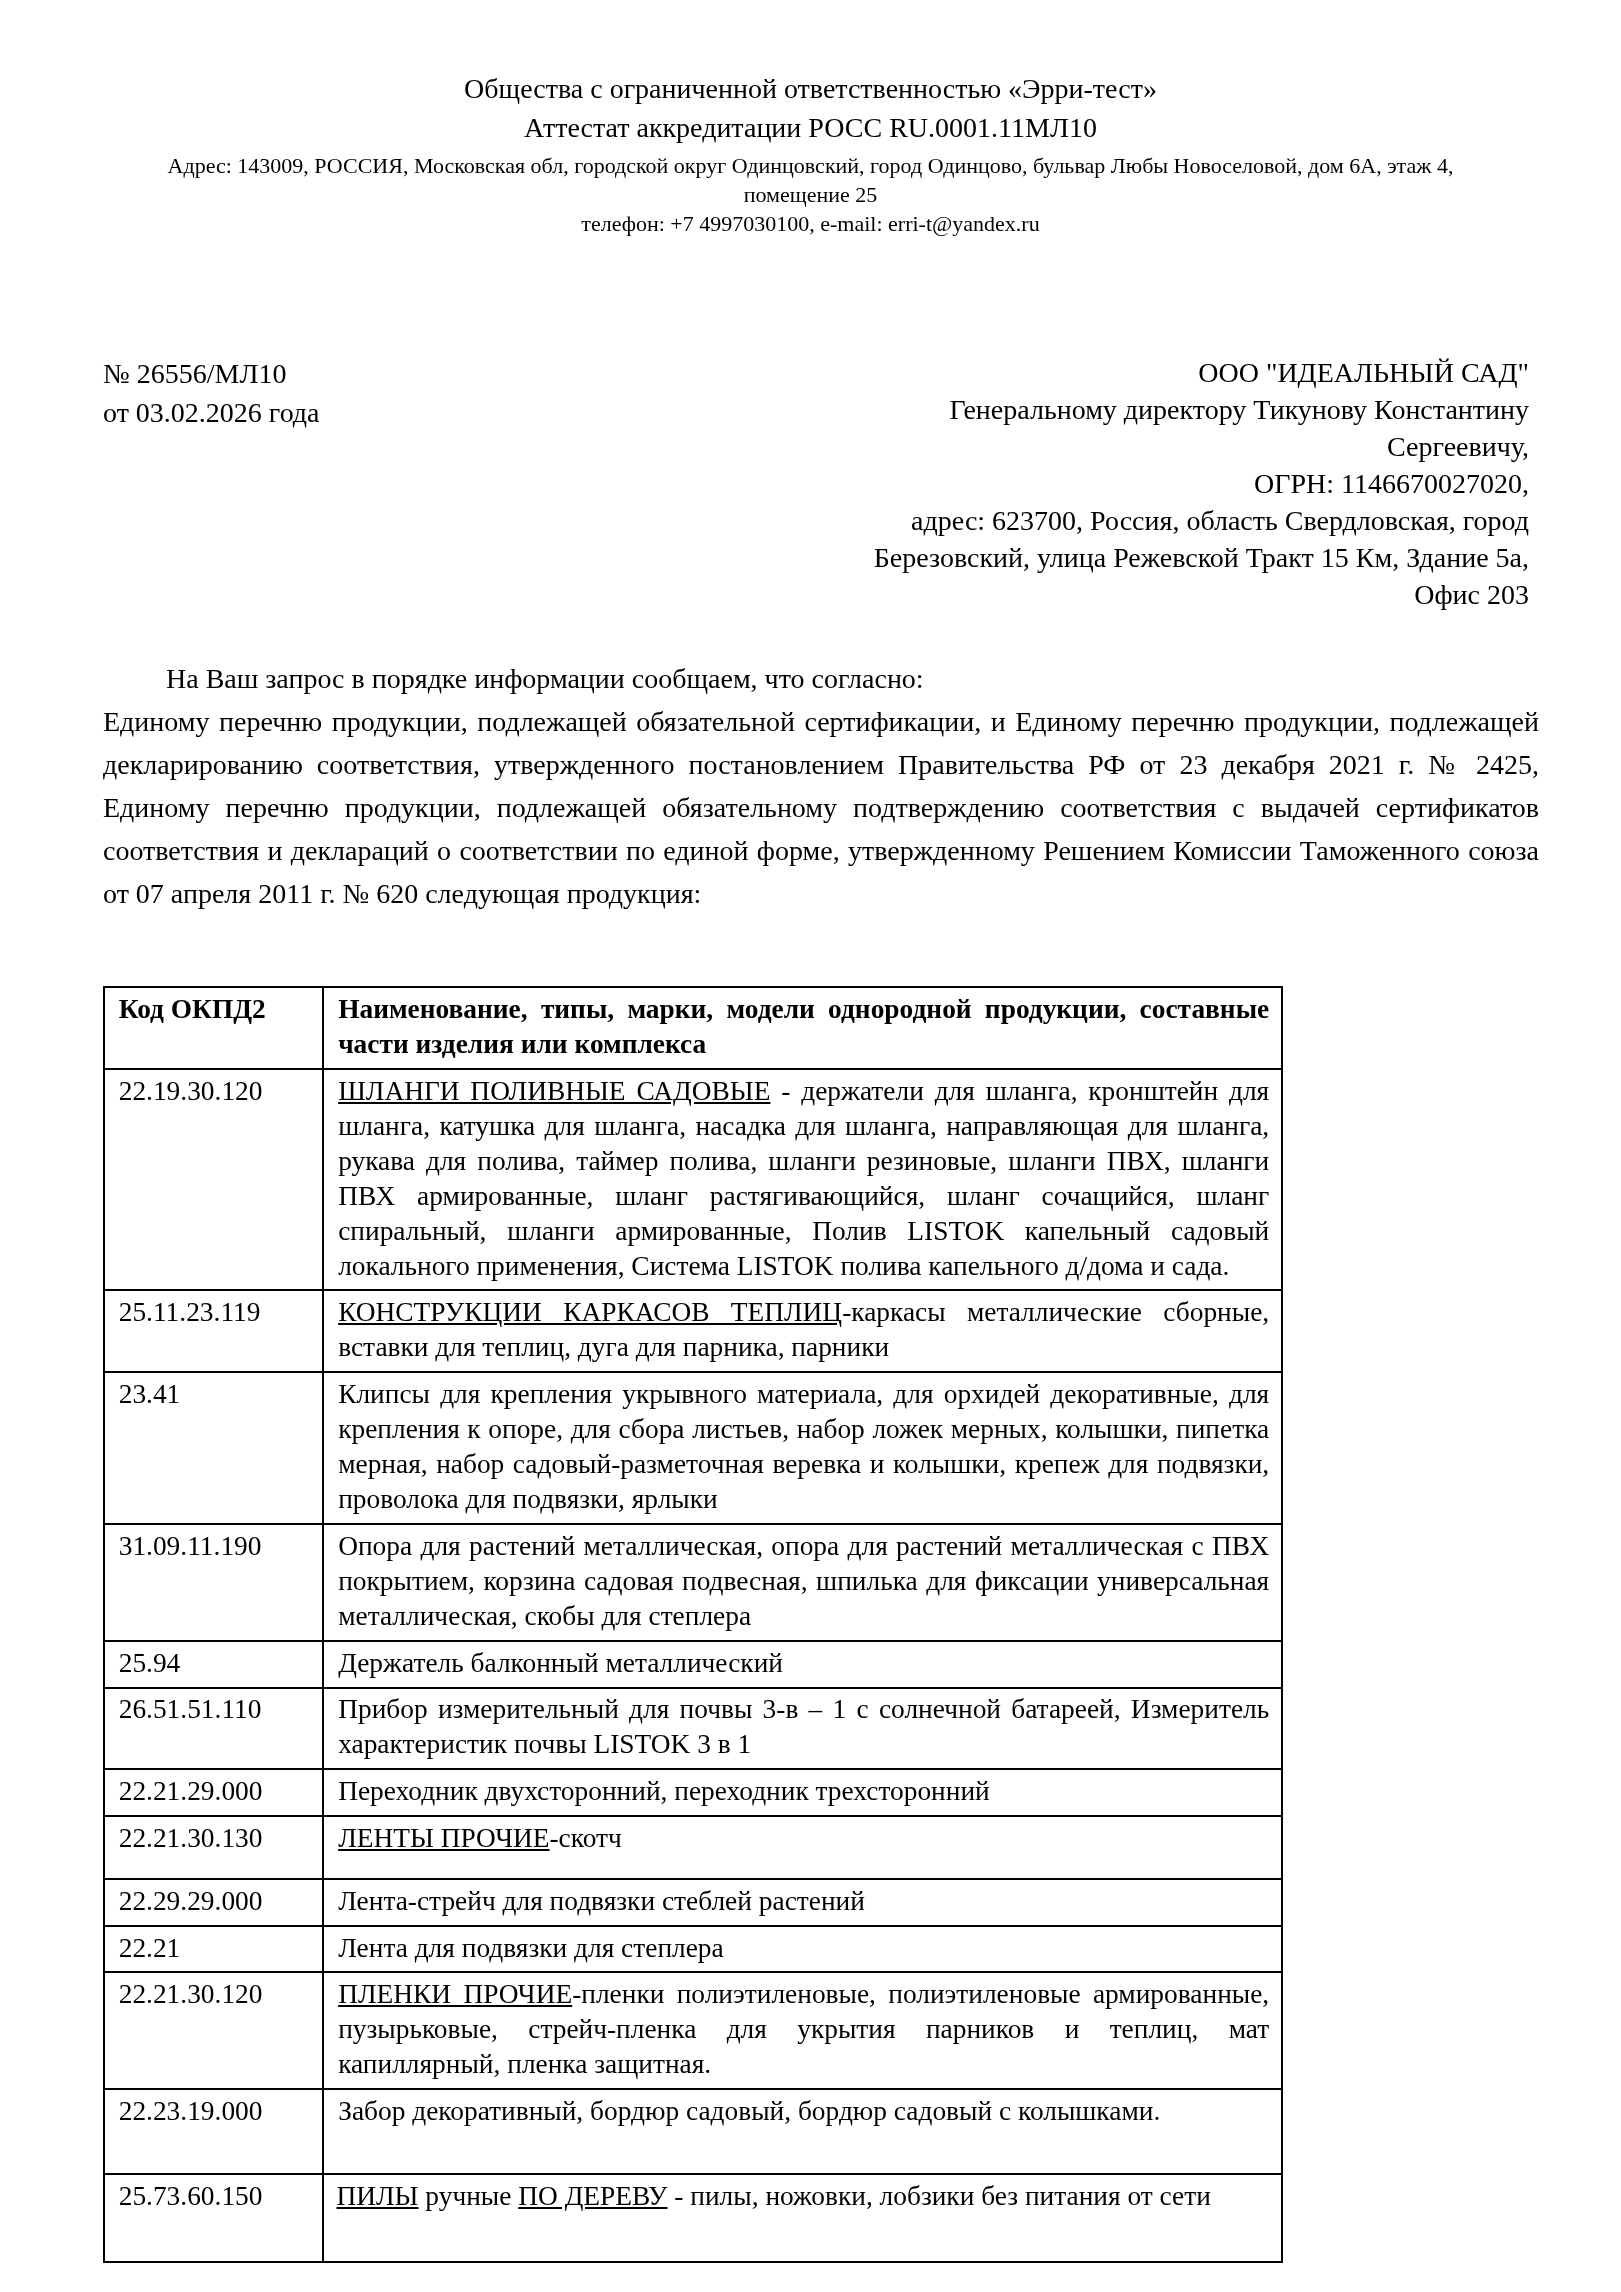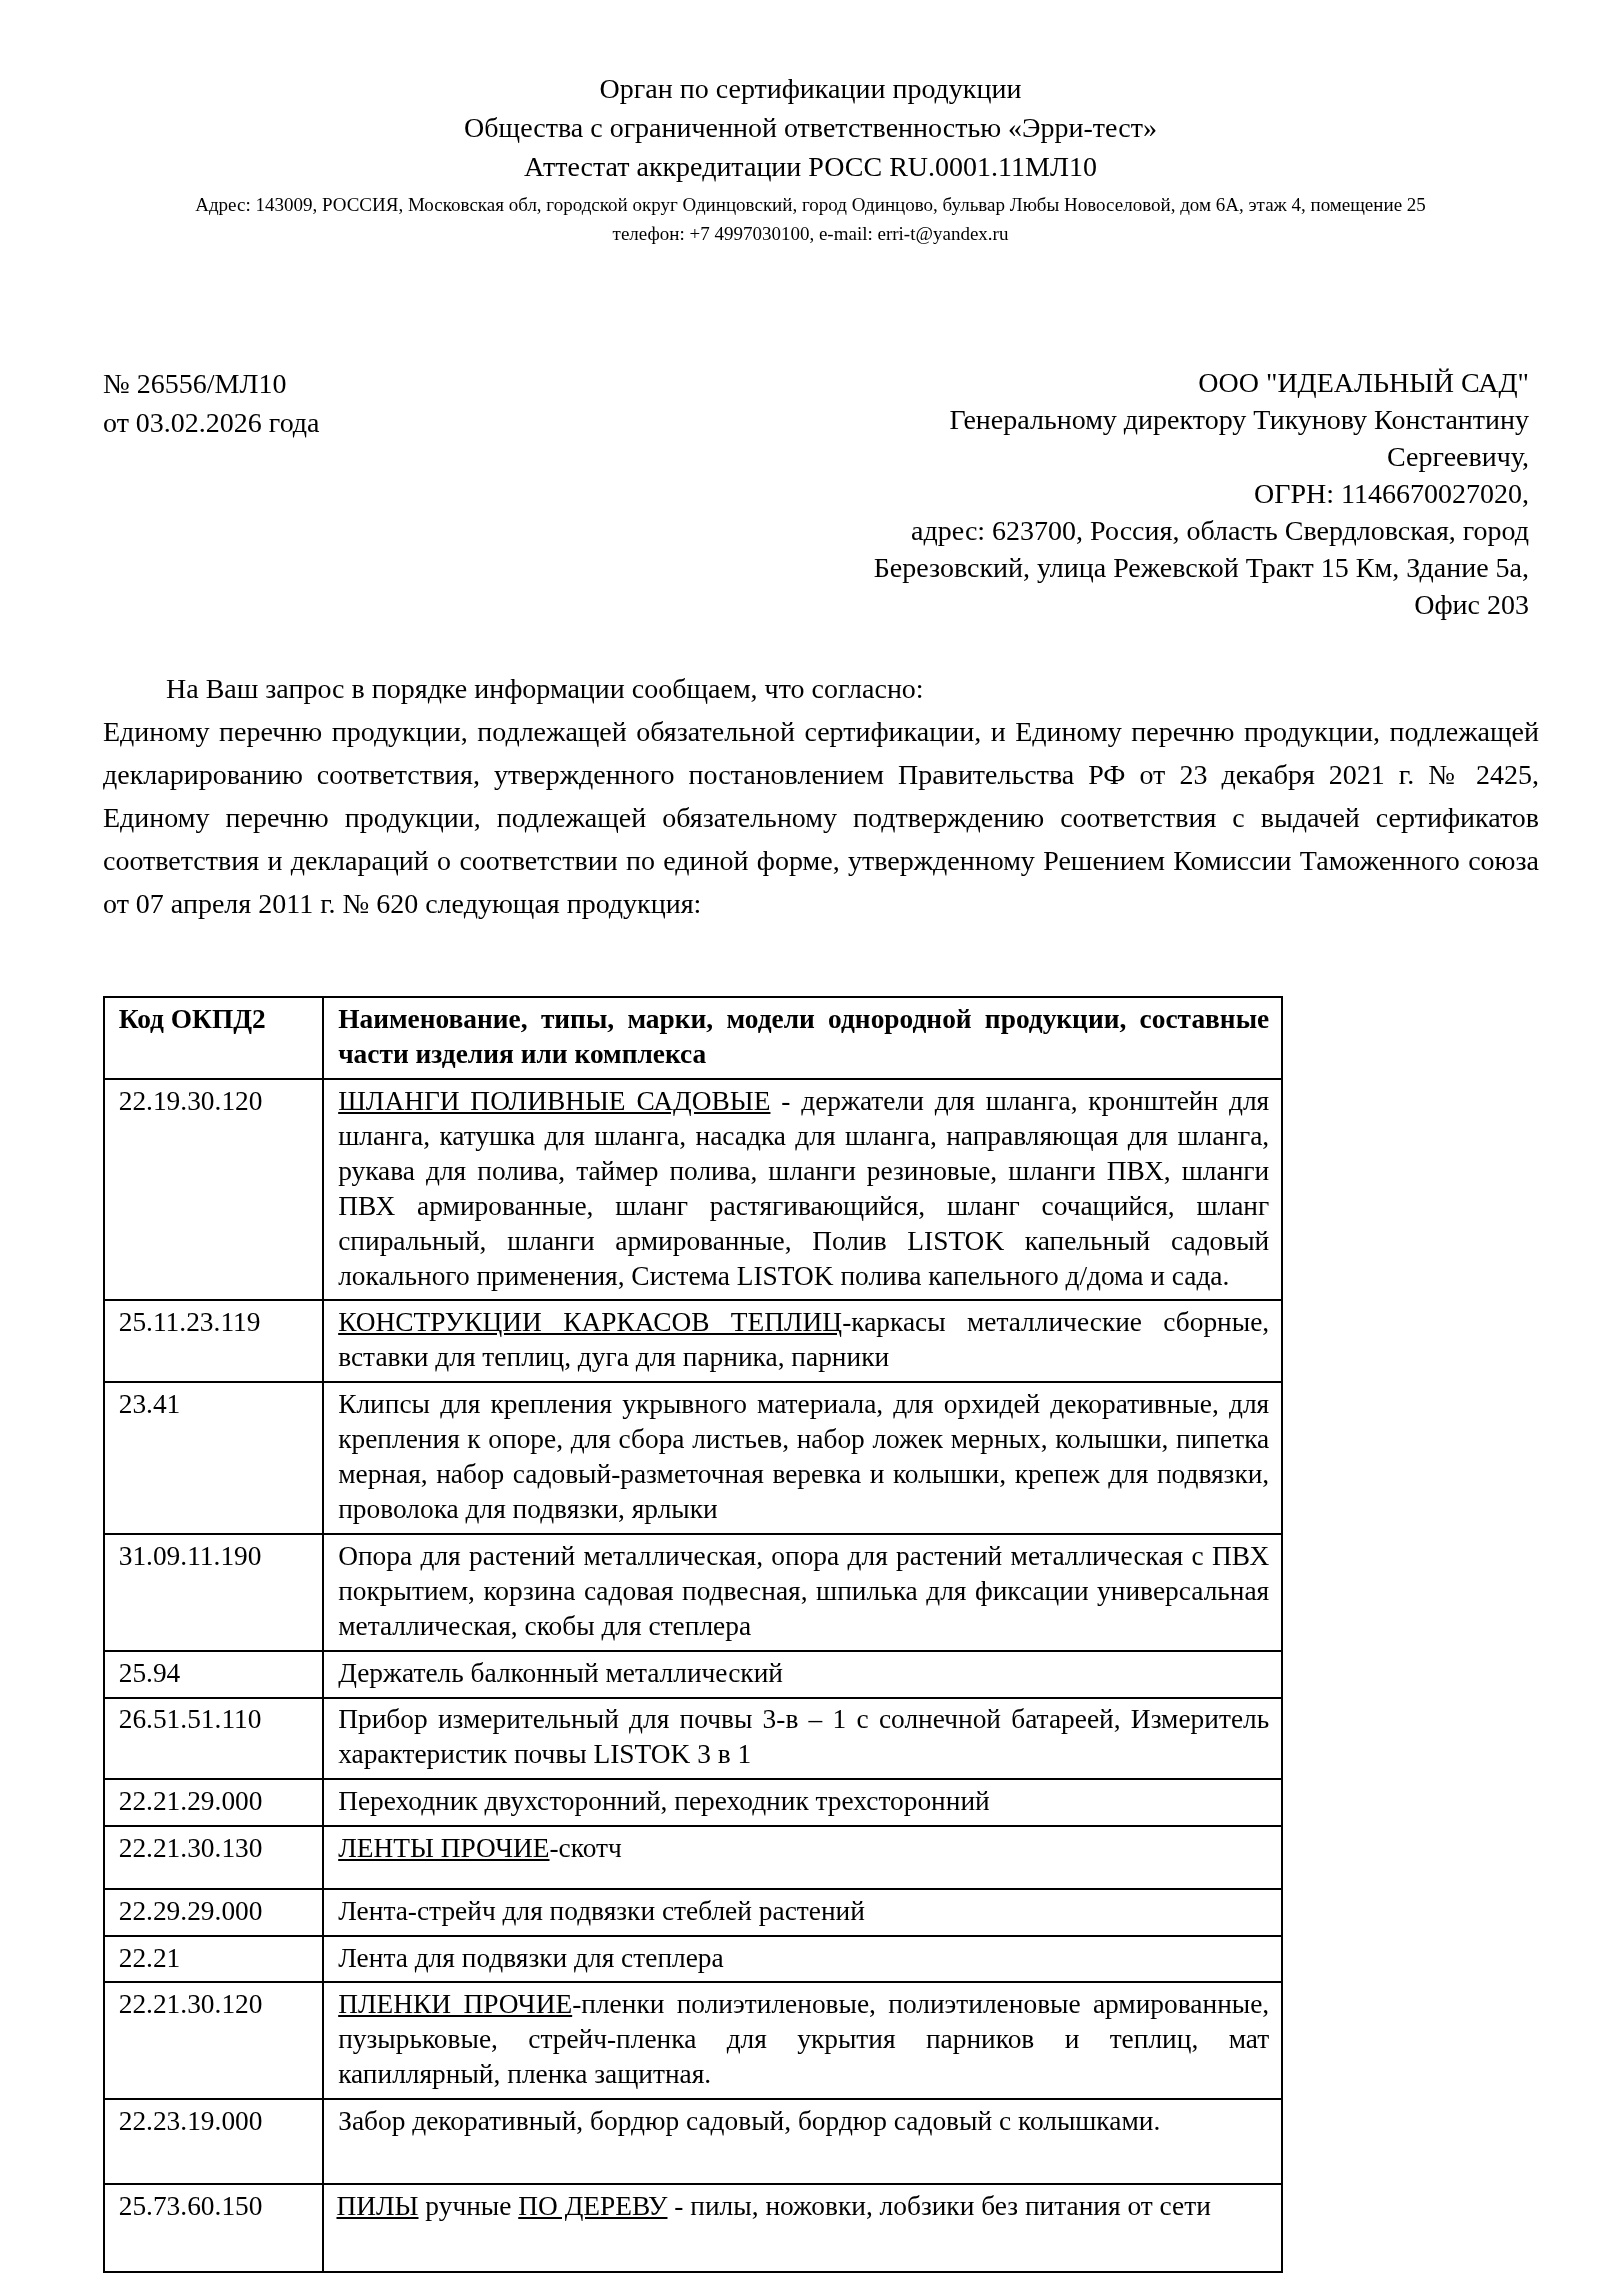--- a/index.html
+++ b/index.html
@@ -16,21 +16,21 @@
   }
   .letterhead {
     padding-top: 69px;
     text-align: center;
   }
   .lh-line {
     font-size: 28px;
     line-height: 39px;
   }
   .lh-small {
-    font-size: 19px;
+    font-size: 22px;
     line-height: 29px;
   }
   .lh-address {
     max-width: 1392px;
     margin: 3.9px auto 0 auto;
   }
   .ref-row {
     display: flex;
     align-items: flex-start;
     margin: 116px 92px 0 103px;
@@ -96,21 +96,20 @@
     text-align: justify;
   }
   .u {
     text-decoration: underline;
   }
 </style>
 </head>
 <body>
 
 <div class="letterhead">
-  <div class="lh-line">Орган по сертификации продукции</div>
   <div class="lh-line">Общества с ограниченной ответственностью «Эрри-тест»</div>
   <div class="lh-line">Аттестат аккредитации РОСС RU.0001.11МЛ10</div>
   <div class="lh-small lh-address">Адрес: 143009, РОССИЯ, Московская обл, городской округ Одинцовский, город Одинцово, бульвар Любы Новоселовой, дом 6А, этаж 4, помещение 25</div>
   <div class="lh-small">телефон: +7 4997030100, e-mail: erri-t@yandex.ru</div>
 </div>
 
 <div class="ref-row">
   <div class="ref-block">
     <div>№ 26556/МЛ10</div>
     <div>от 03.02.2026 года</div>

